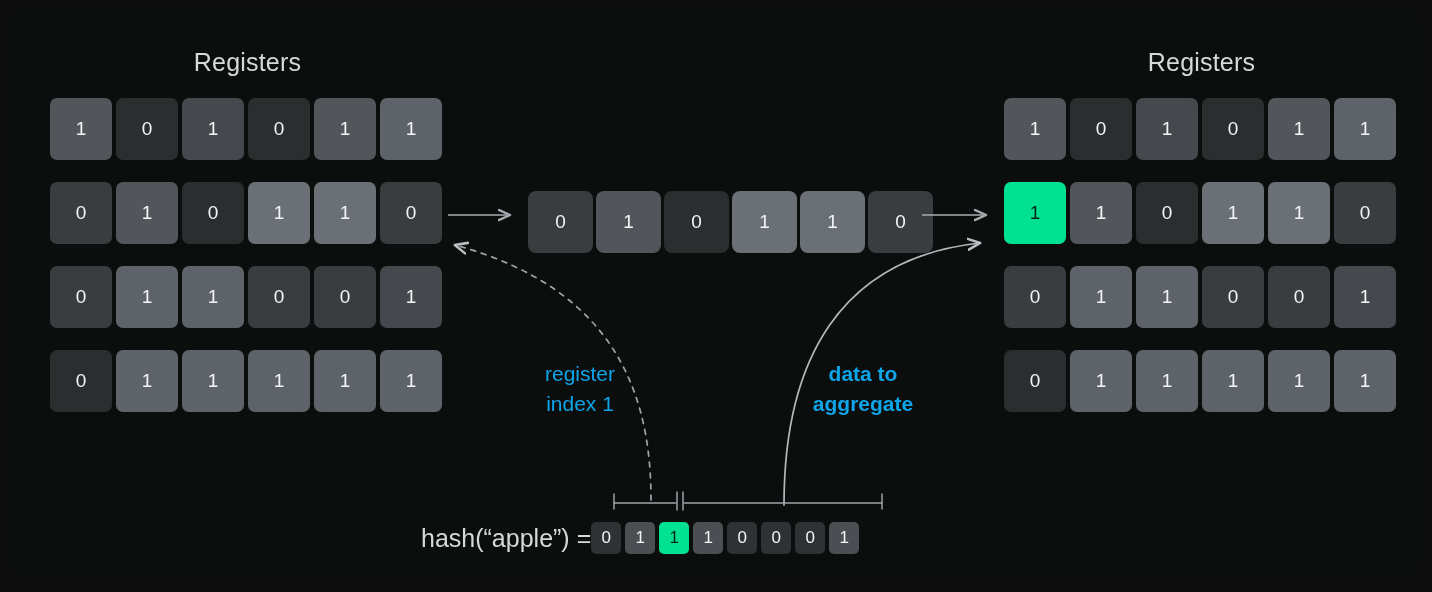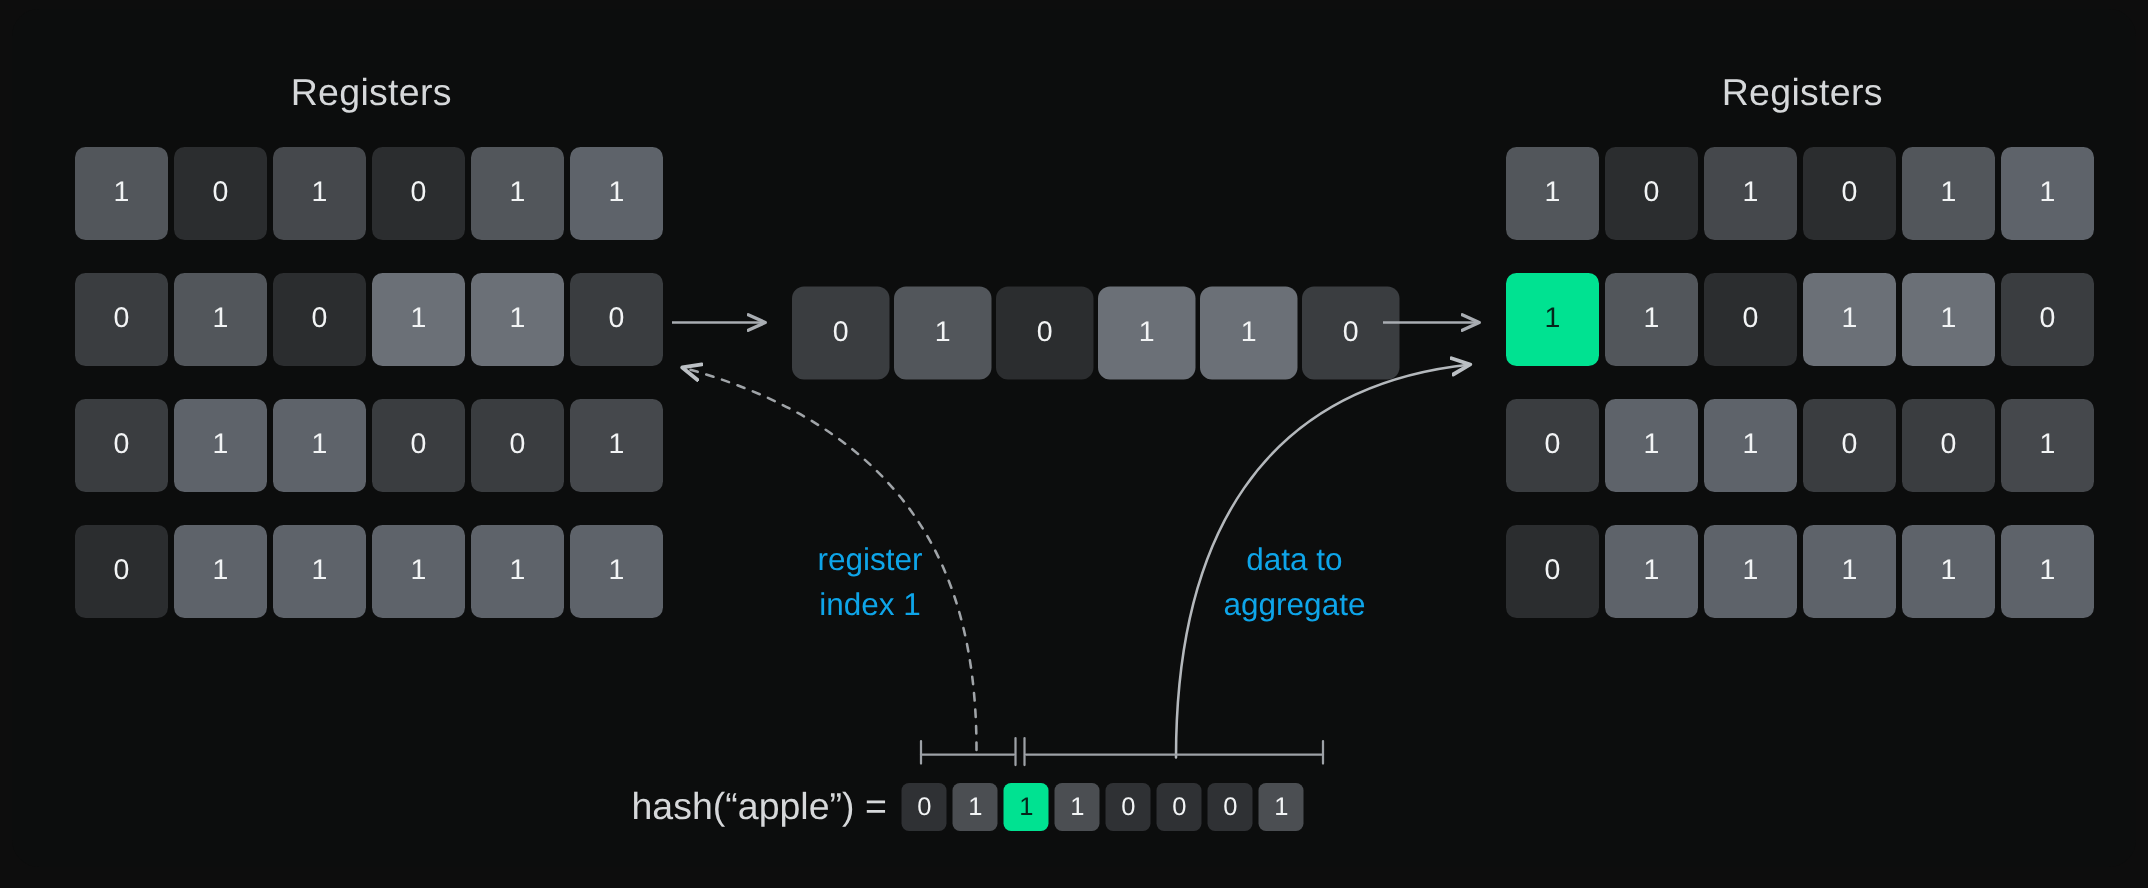--- a/index.html
+++ b/index.html
@@ -103,35 +103,34 @@
   
   .note {
     position: absolute;
     font-size: 21px;
     line-height: 30px;
     color: #0ea5e9;
     text-align: center;
     white-space: pre-line;
   }
   #note-left  { left: 483px; top: 353px; width: 178px; }
-  #note-right { left: 772px; top: 353px; width: 166px; }
+  #note-right { left: 772px; top: 353px; width: 166px; font-weight: bold; }
 
   
   #hash-wrap {
     position: absolute;
     left: 413px;
     top: 516px;
     display: flex;
     align-items: center;
   }
   #hash-label {
     font-size: 25px;
     color: #d6d8da;
     white-space: nowrap;
-    margin-right: 10px;
   }
   #hash-bits {
     display: flex;
     gap: 4px;
   }
   #hash-bits .bit {
     width: 30px;
     height: 32px;
     border-radius: 5px;
     display: flex;

